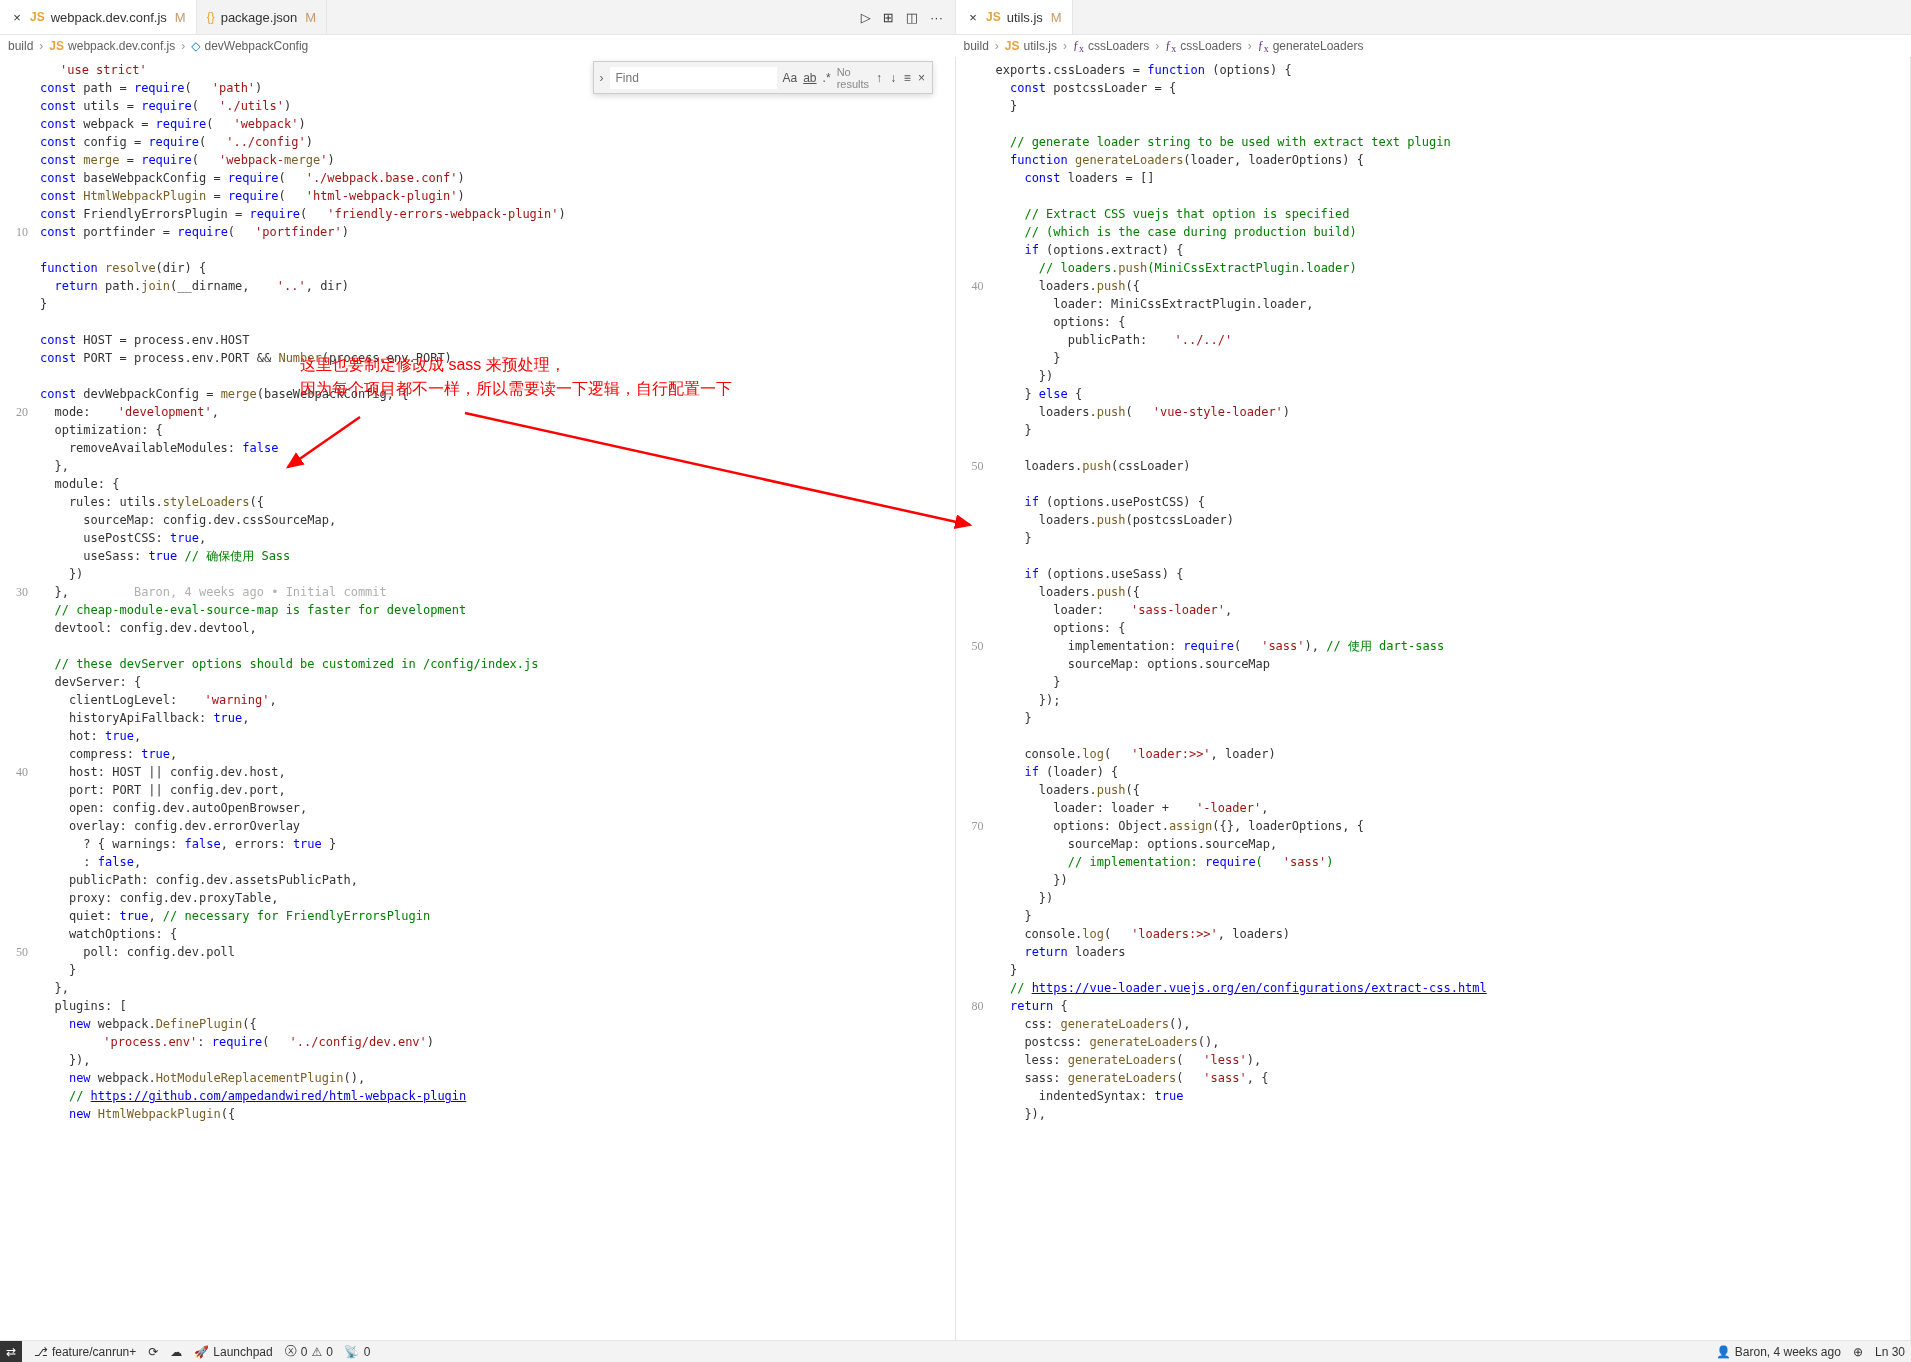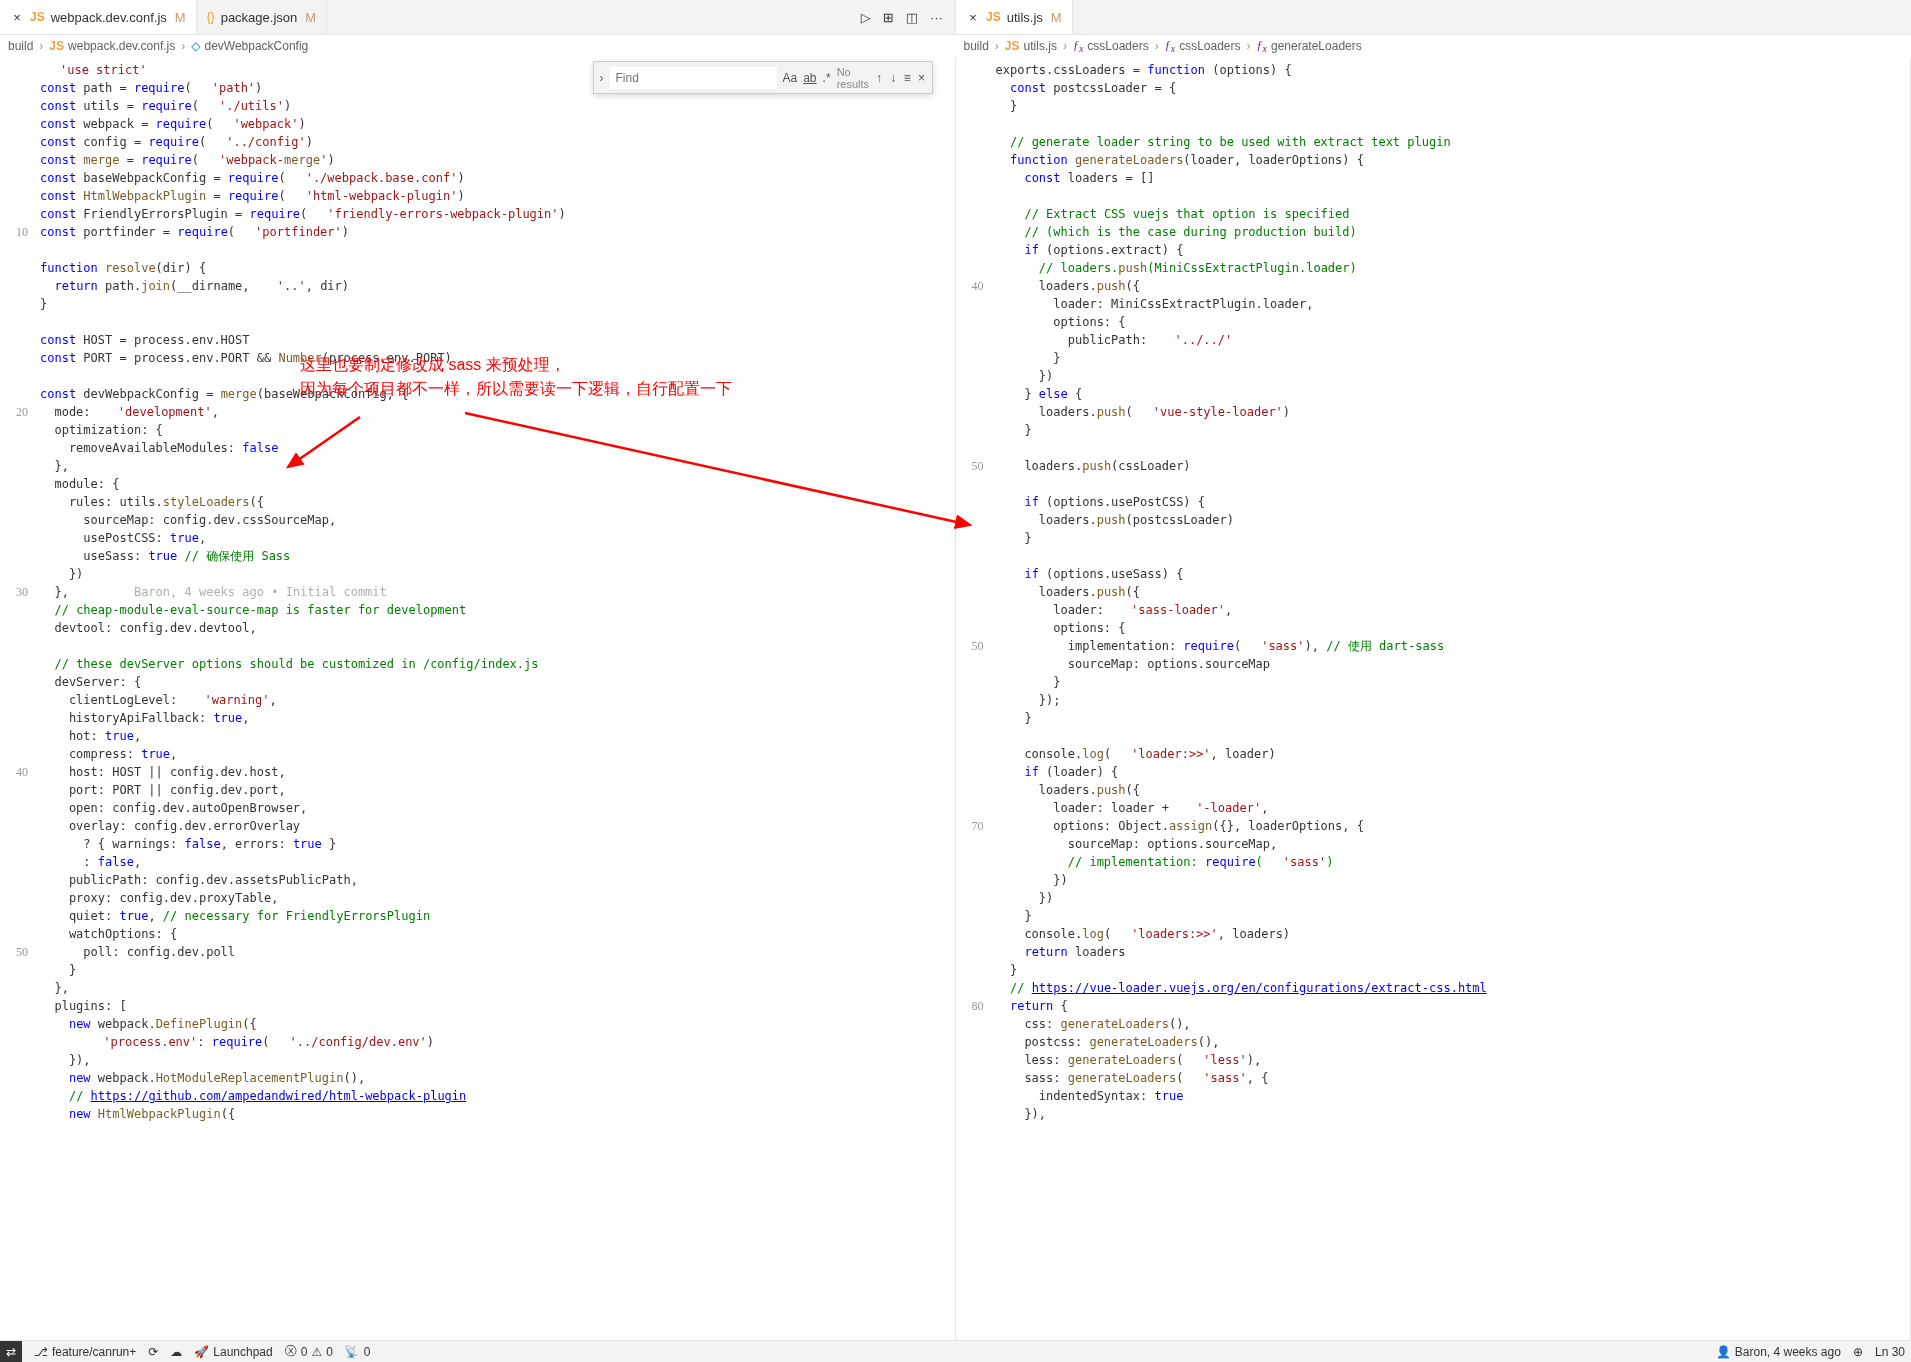--- a/index.html
+++ b/index.html
@@ -146,21 +146,21 @@
       align-items: center;
       font-size: 12px;
       color: #333;
       padding: 0 6px;
       gap: 12px;
     }
     .status-left { display:flex; gap:12px; align-items:center; }
     .status-right { margin-left: auto; display:flex; gap:12px; align-items:center; }
     .status-item { display:flex; align-items:center; gap:4px; cursor:pointer; }
     .remote-btn { background:#333; color:#fff; padding: 0 6px; height:22px; display:flex; align-items:center; margin-left:-6px;}
-    .fn-icon { font-style: italic; font-family: serif; text-align: center; }
+    .fn-icon { font-family: serif; text-align: center; }
   </style>
 </head>
 <body>
 
 <div class="tabs-bar">
   <div class="tabs-left">
     <div class="tab active">
       <span class="tab-close">×</span>
       <span class="js-icon">JS</span>
       <span>webpack.dev.conf.js</span>

